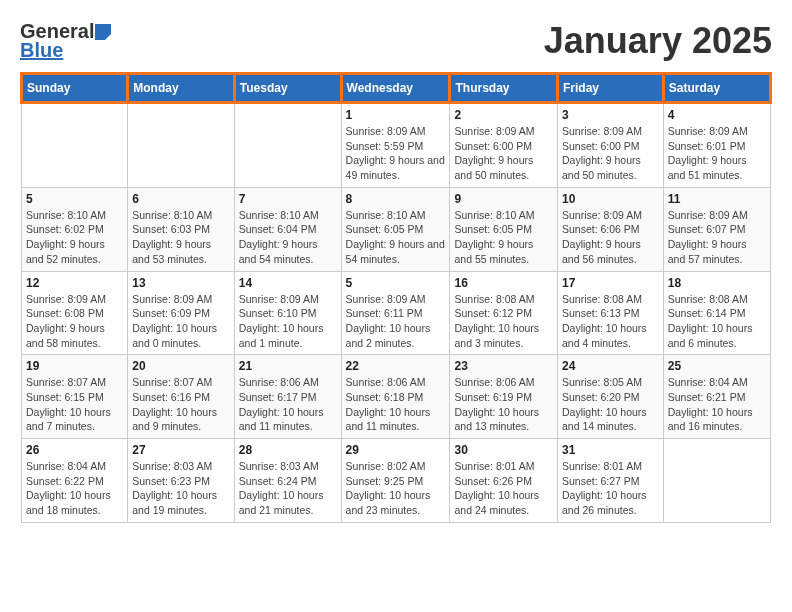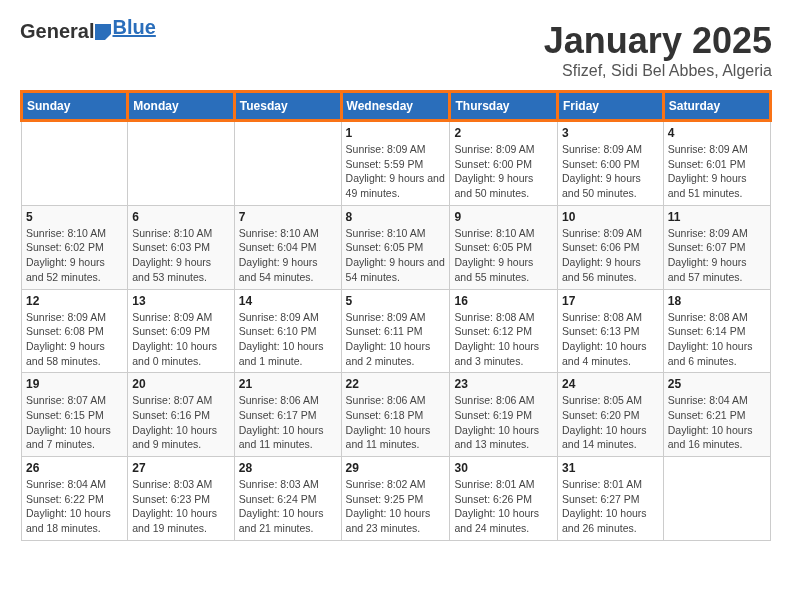--- a/index.html
+++ b/index.html
@@ -11,25 +11,25 @@
       padding: 20px;
     }
     .header {
       display: flex;
       justify-content: space-between;
       align-items: flex-start;
       margin-bottom: 10px;
     }
     .logo {
       display: flex;
-      flex-direction: row;
+      flex-direction: column;
       align-items: flex-start;
     }
     .title-block {
-      text-align: right;
+      text-align: left;
     }
     .month-title {
       font-size: 36px;
       font-weight: bold;
       color: #333;
     }
     .subtitle {
       font-size: 16px;
       color: #555;
     }
@@ -80,21 +80,20 @@
     <div style="display:flex;align-items:center;">
       <span style="font-size:20px;font-weight:bold;color:#333;">General</span>
       <svg width="16" height="16" viewBox="0 0 16 16" style="margin:0 1px;">
         <polygon points="0,0 16,0 16,10 10,16 0,16" fill="#2a6ebb"></polygon>
       </svg>
     </div>
     <span style="font-size:20px;font-weight:bold;color:#2a6ebb;margin-top:-4px;text-decoration:underline;">Blue</span>
   </div>
   <div class="title-block">
     <div class="month-title">January 2025</div>
-    <div class="subtitle">Sfizef, Sidi Bel Abbes, Algeria</div>
   </div>
 </div>
 
 <table class="calendar">
   <thead>
     <tr>
     <th>Sunday</th>
         <th>Monday</th>
         <th>Tuesday</th>
         <th>Wednesday</th>

